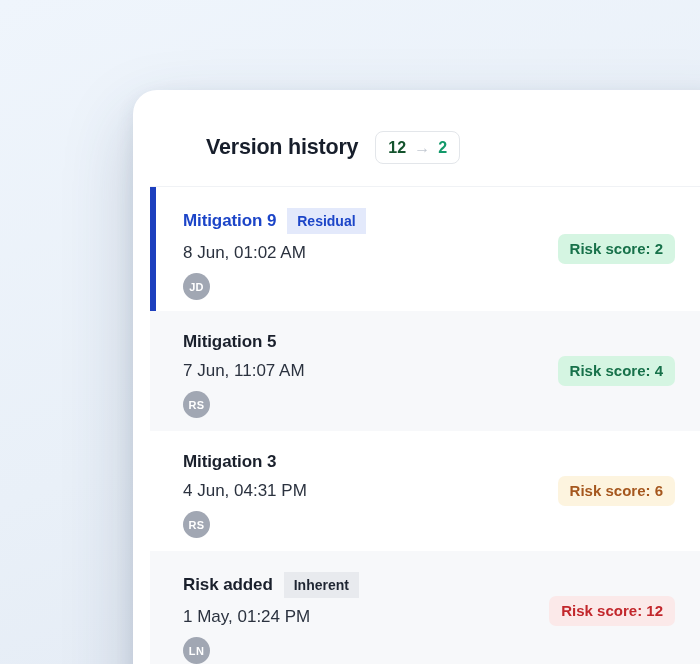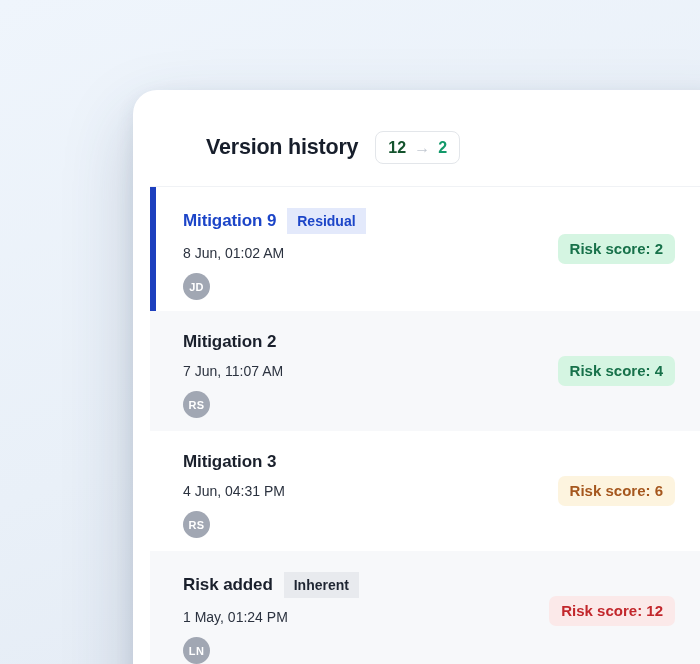--- a/index.html
+++ b/index.html
@@ -87,21 +87,21 @@
     font-size: 14px;
     font-weight: 700;
     padding: 4px 10px;
     border-radius: 0;
     line-height: 18px;
   }
   .state-tag.residual { background: #e3e9fb; color: #1c45c8; }
   .state-tag.inherent { background: #e8eaee; color: #1e2532; }
   .row-date {
     margin-top: 8px;
-    font-size: 14px;
+    font-size: 17px;
     color: #2b323f;
     line-height: 22px;
   }
   .avatar {
     margin-top: 9px;
     width: 27px;
     height: 27px;
     border-radius: 50%;
     background: #a1a7b3;
     color: #ffffff;
@@ -149,21 +149,21 @@
         <span class="row-title">Mitigation 9</span>
         <span class="state-tag residual">Residual</span>
       </div>
       <div class="row-date">8 Jun, 01:02 AM</div>
       <div class="avatar">JD</div>
       <span class="risk-badge green">Risk score: 2</span>
     </div>
 
     <div class="version-row alt">
       <div class="title-line">
-        <span class="row-title">Mitigation 2</span>
+        <span class="row-title">Mitigation 5</span>
       </div>
       <div class="row-date">7 Jun, 11:07 AM</div>
       <div class="avatar">RS</div>
       <span class="risk-badge green">Risk score: 4</span>
     </div>
 
     <div class="version-row">
       <div class="title-line">
         <span class="row-title">Mitigation 3</span>
       </div>

